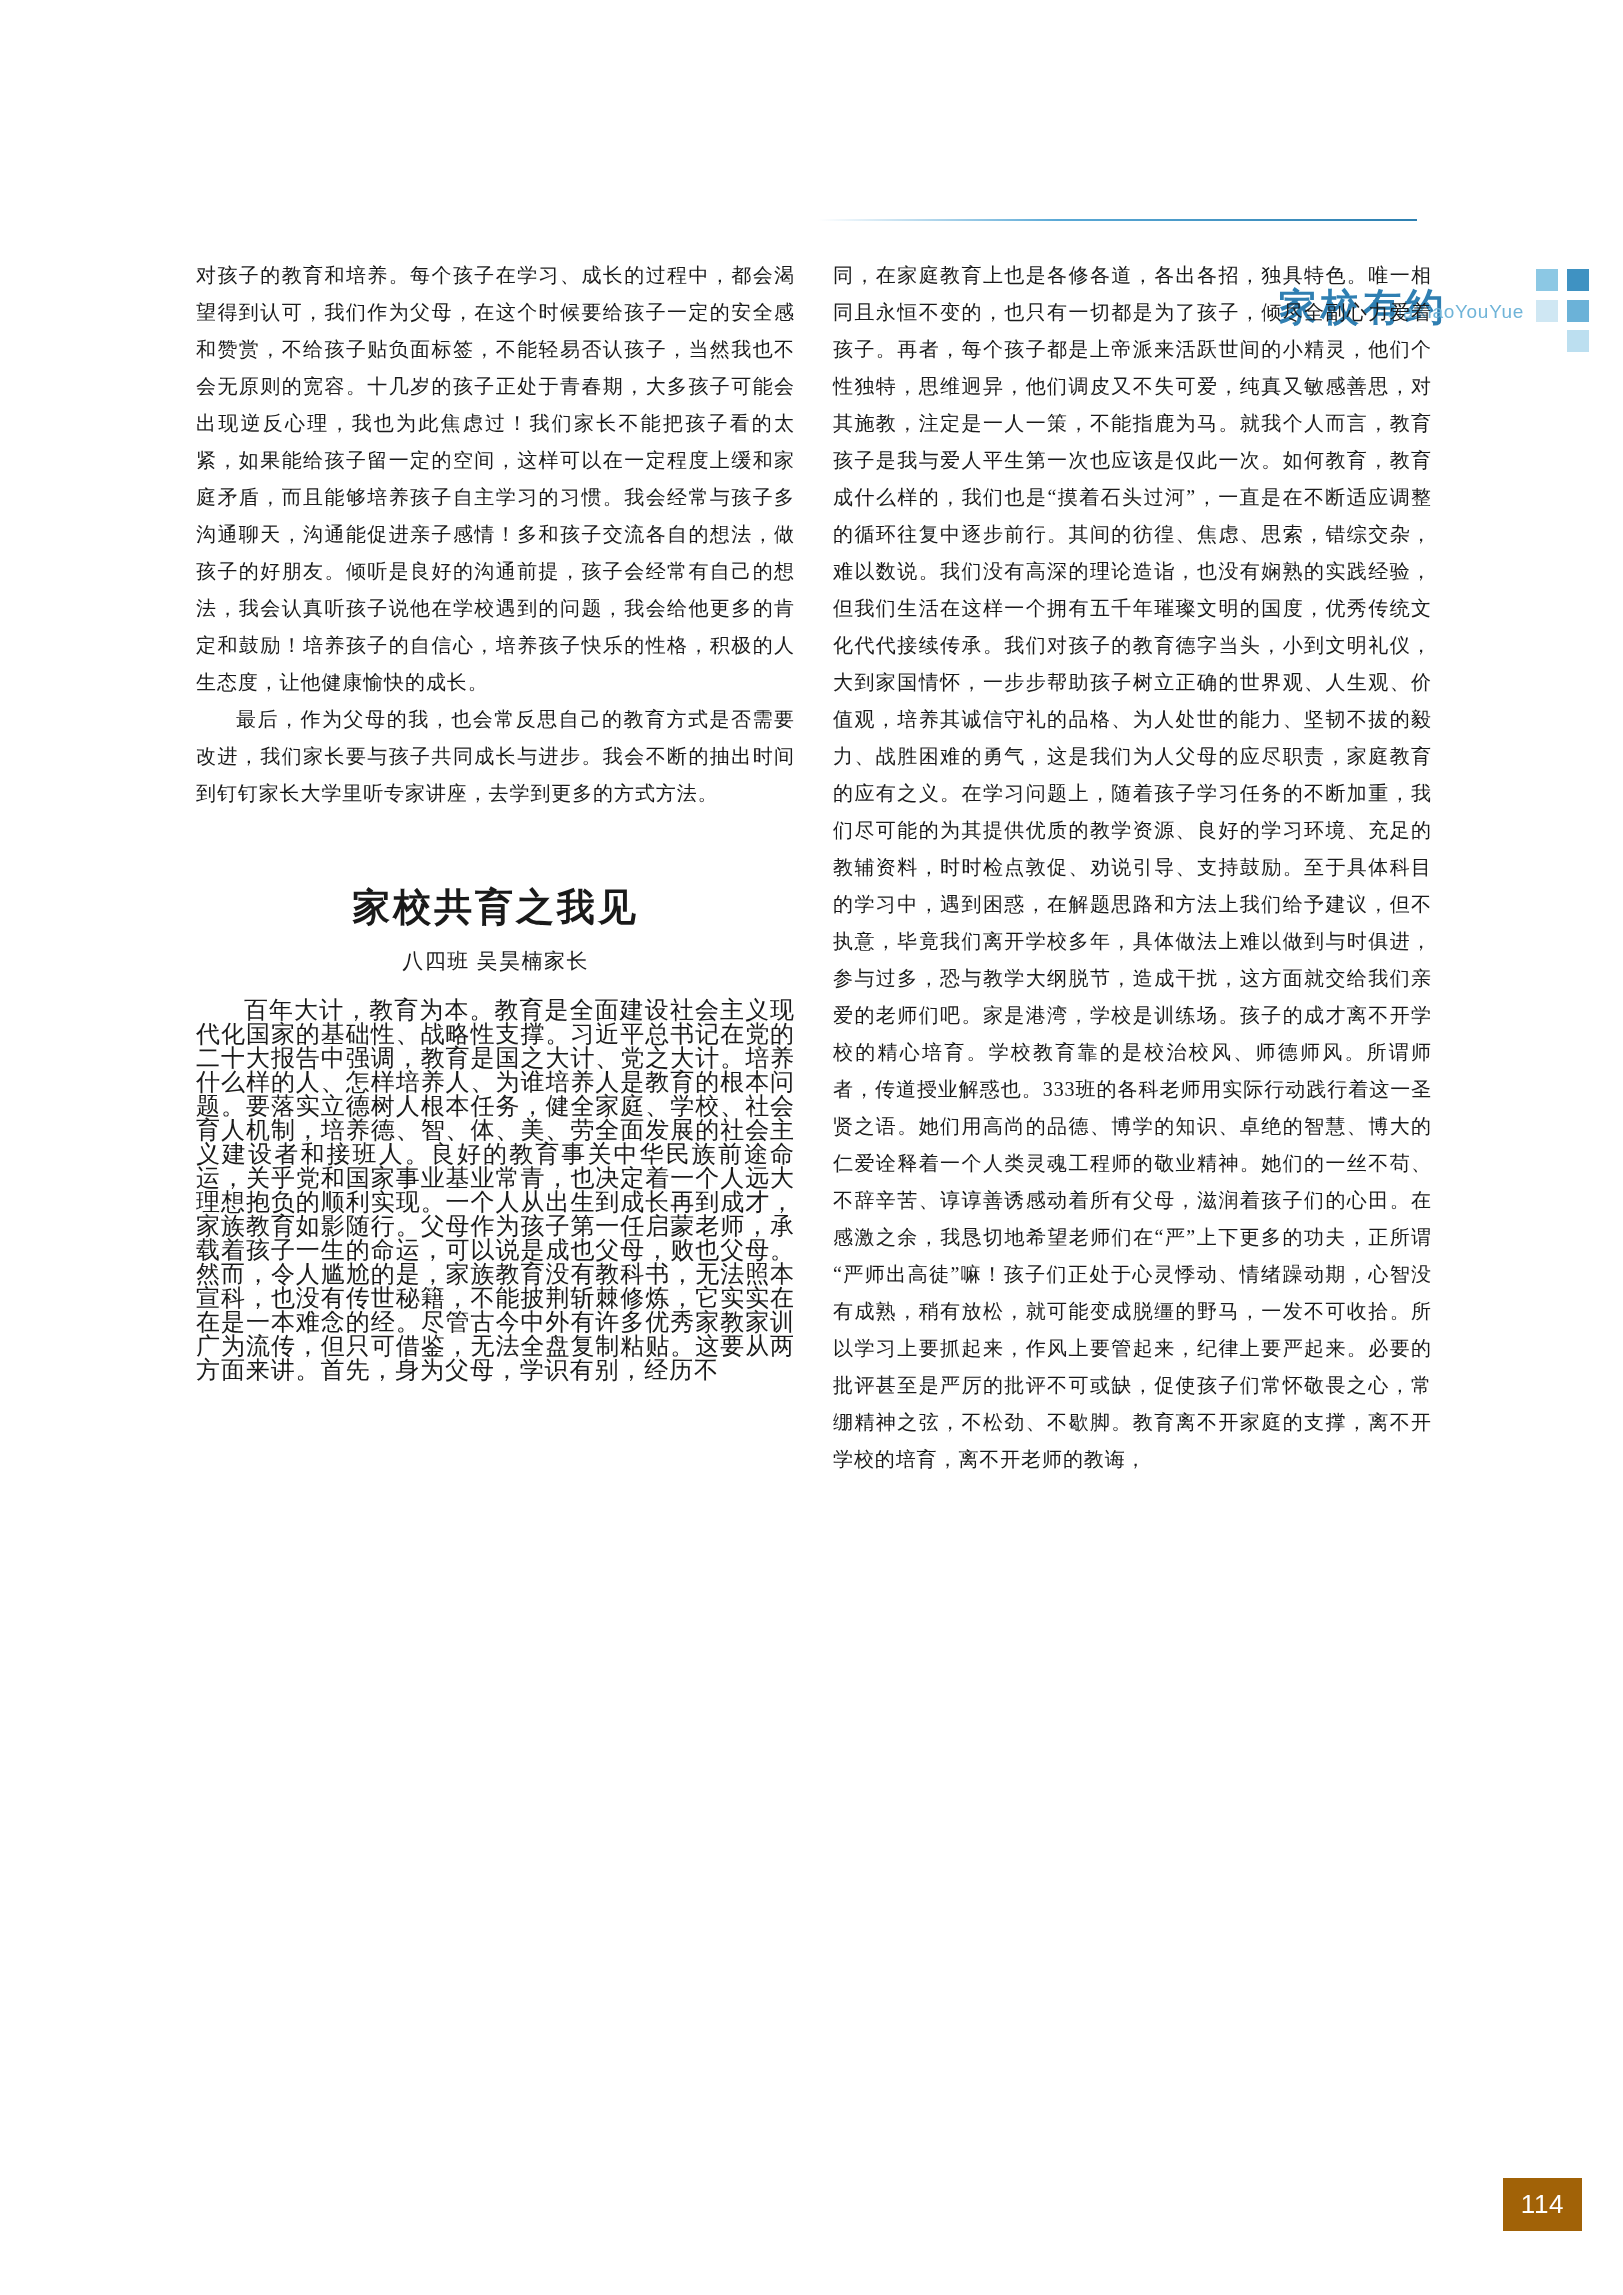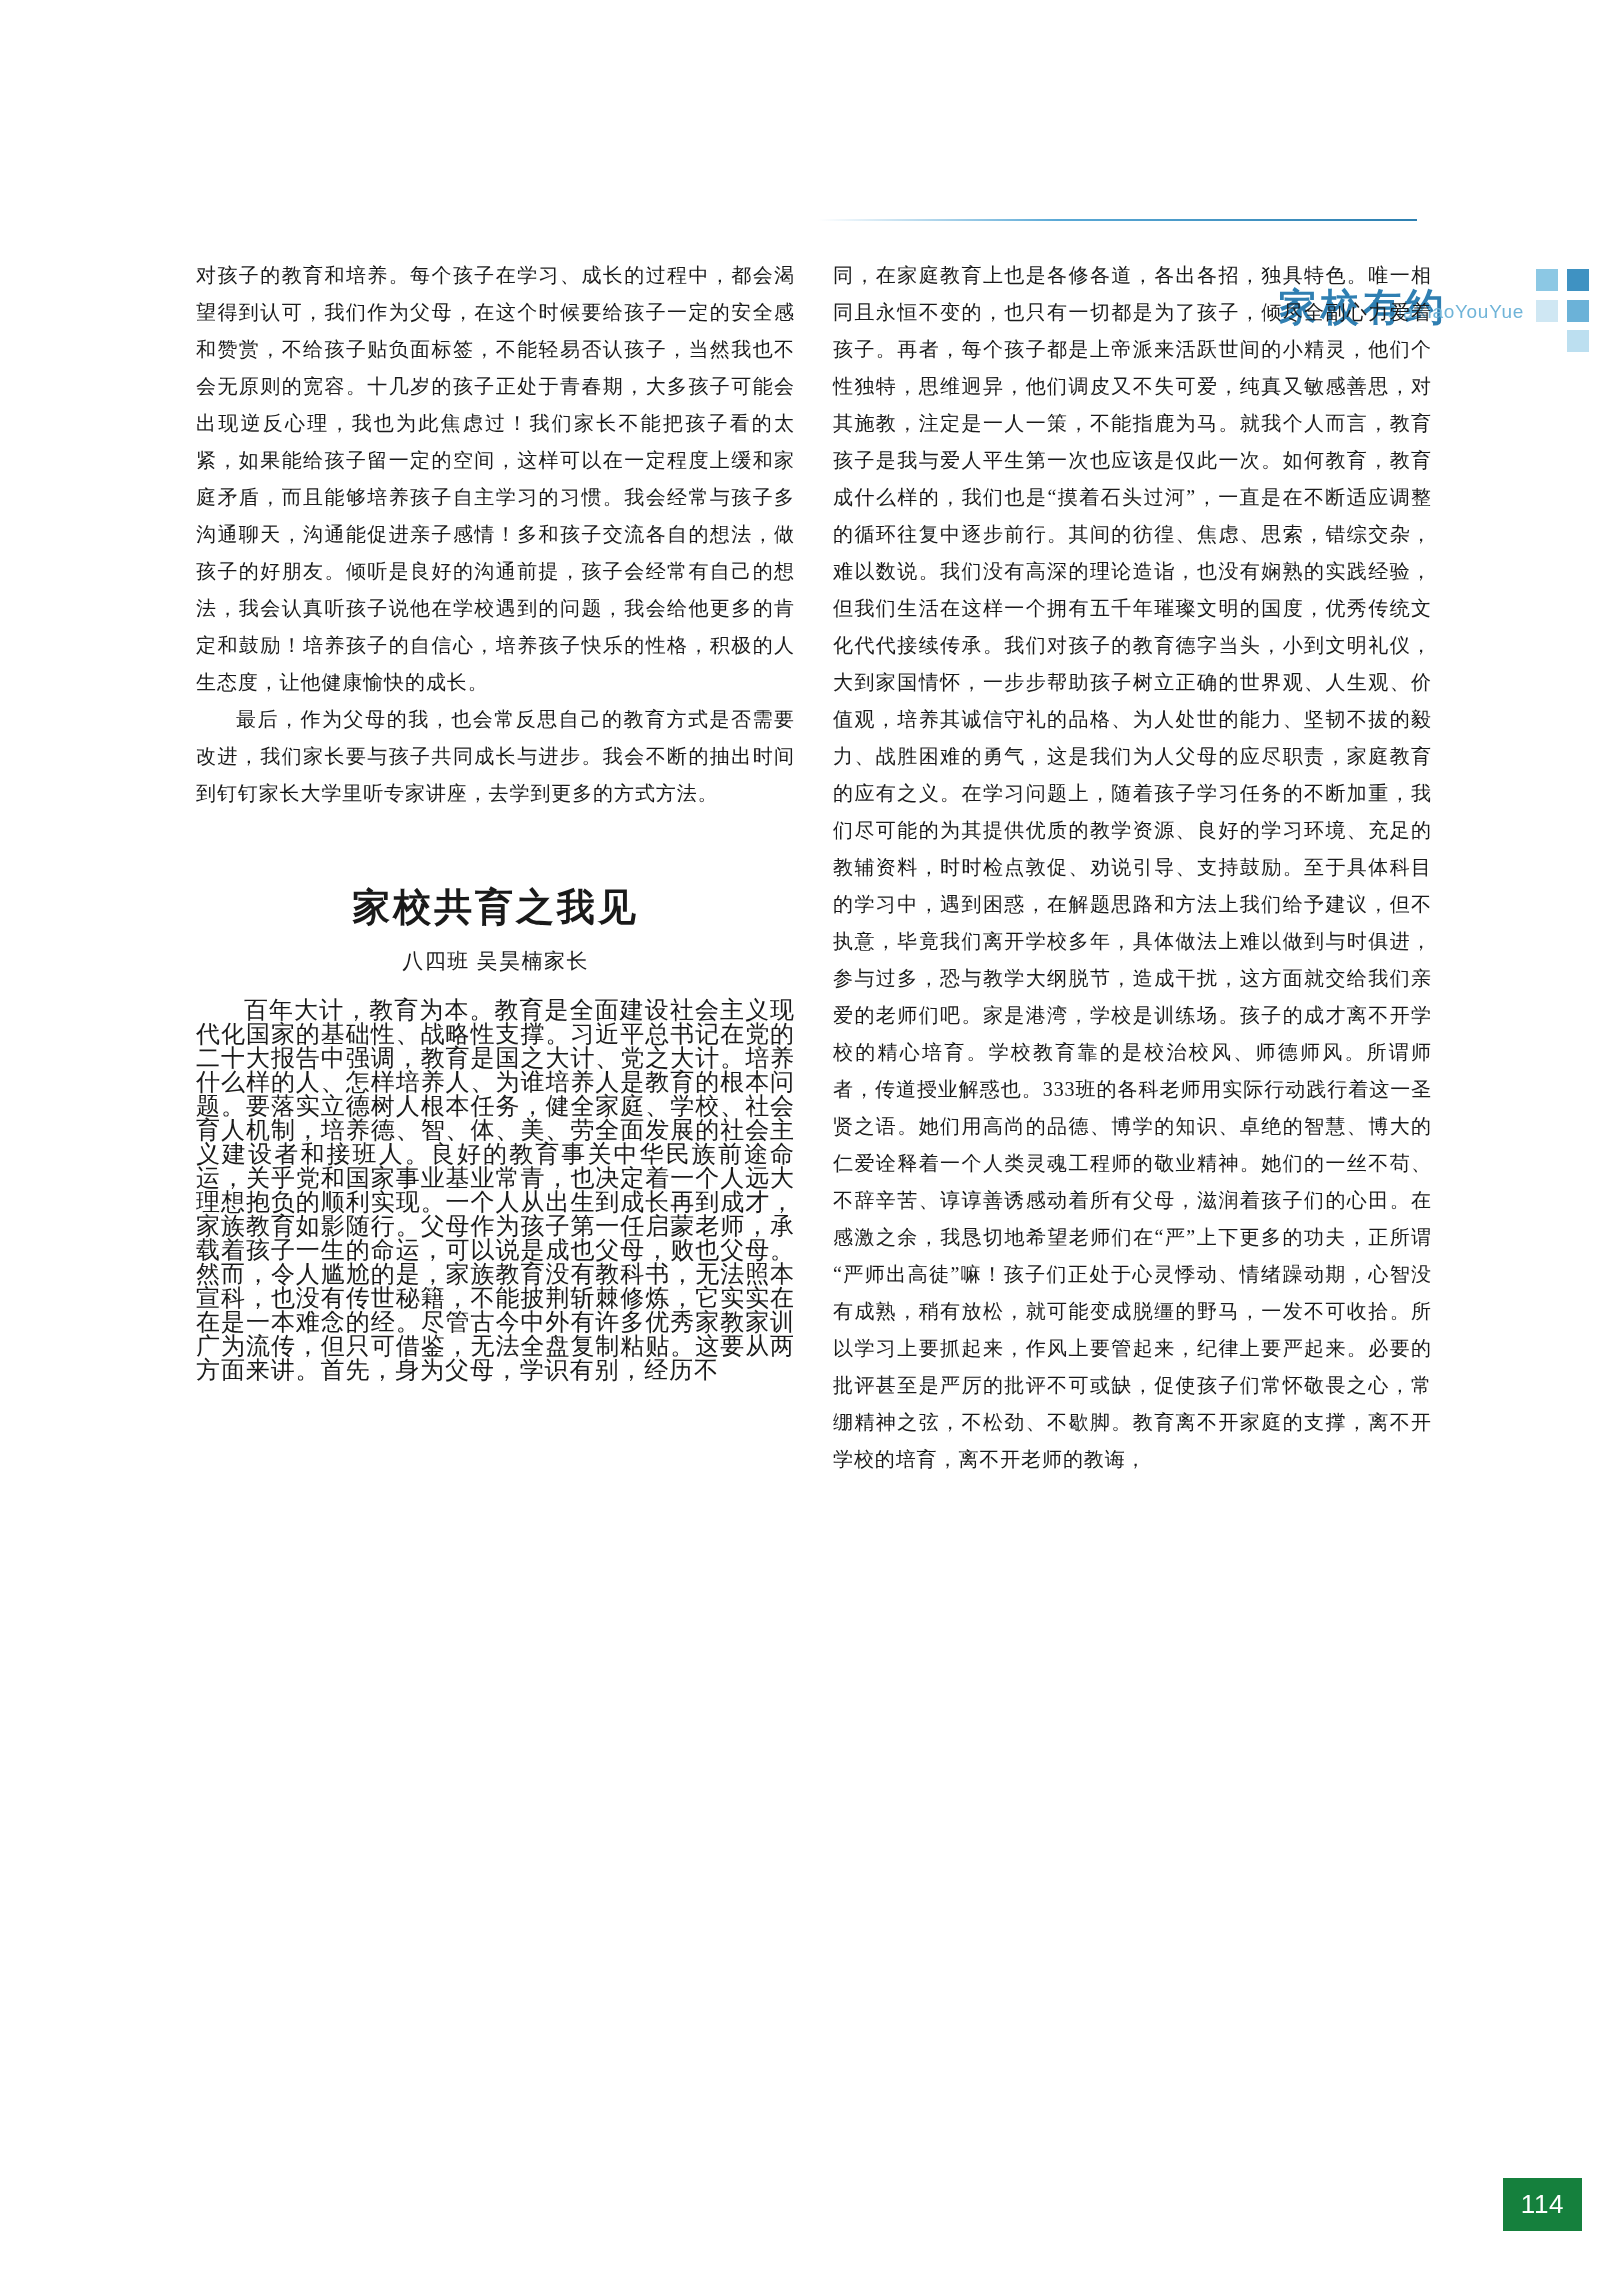--- a/index.html
+++ b/index.html
@@ -115,21 +115,21 @@
     line-height: 24px;
   }
 
   
   .page-number {
     position: absolute;
     right: 41px;
     bottom: 64px;
     width: 79px;
     height: 53px;
-    background: #15803d;
+    background: #a16207;
     color: #ffffff;
     font-family: "Liberation Sans", sans-serif;
     font-size: 26px;
     display: flex;
     align-items: center;
     justify-content: center;
     letter-spacing: 0.7px;
     text-align: right;
   }
 </style>

